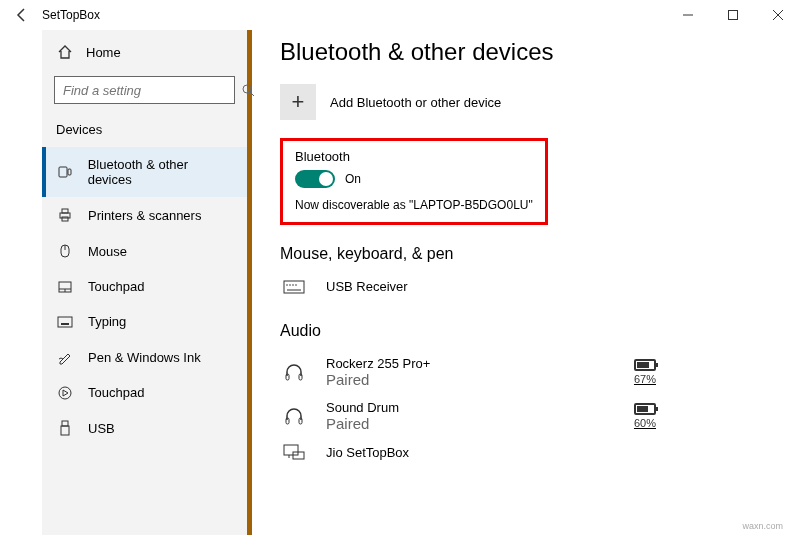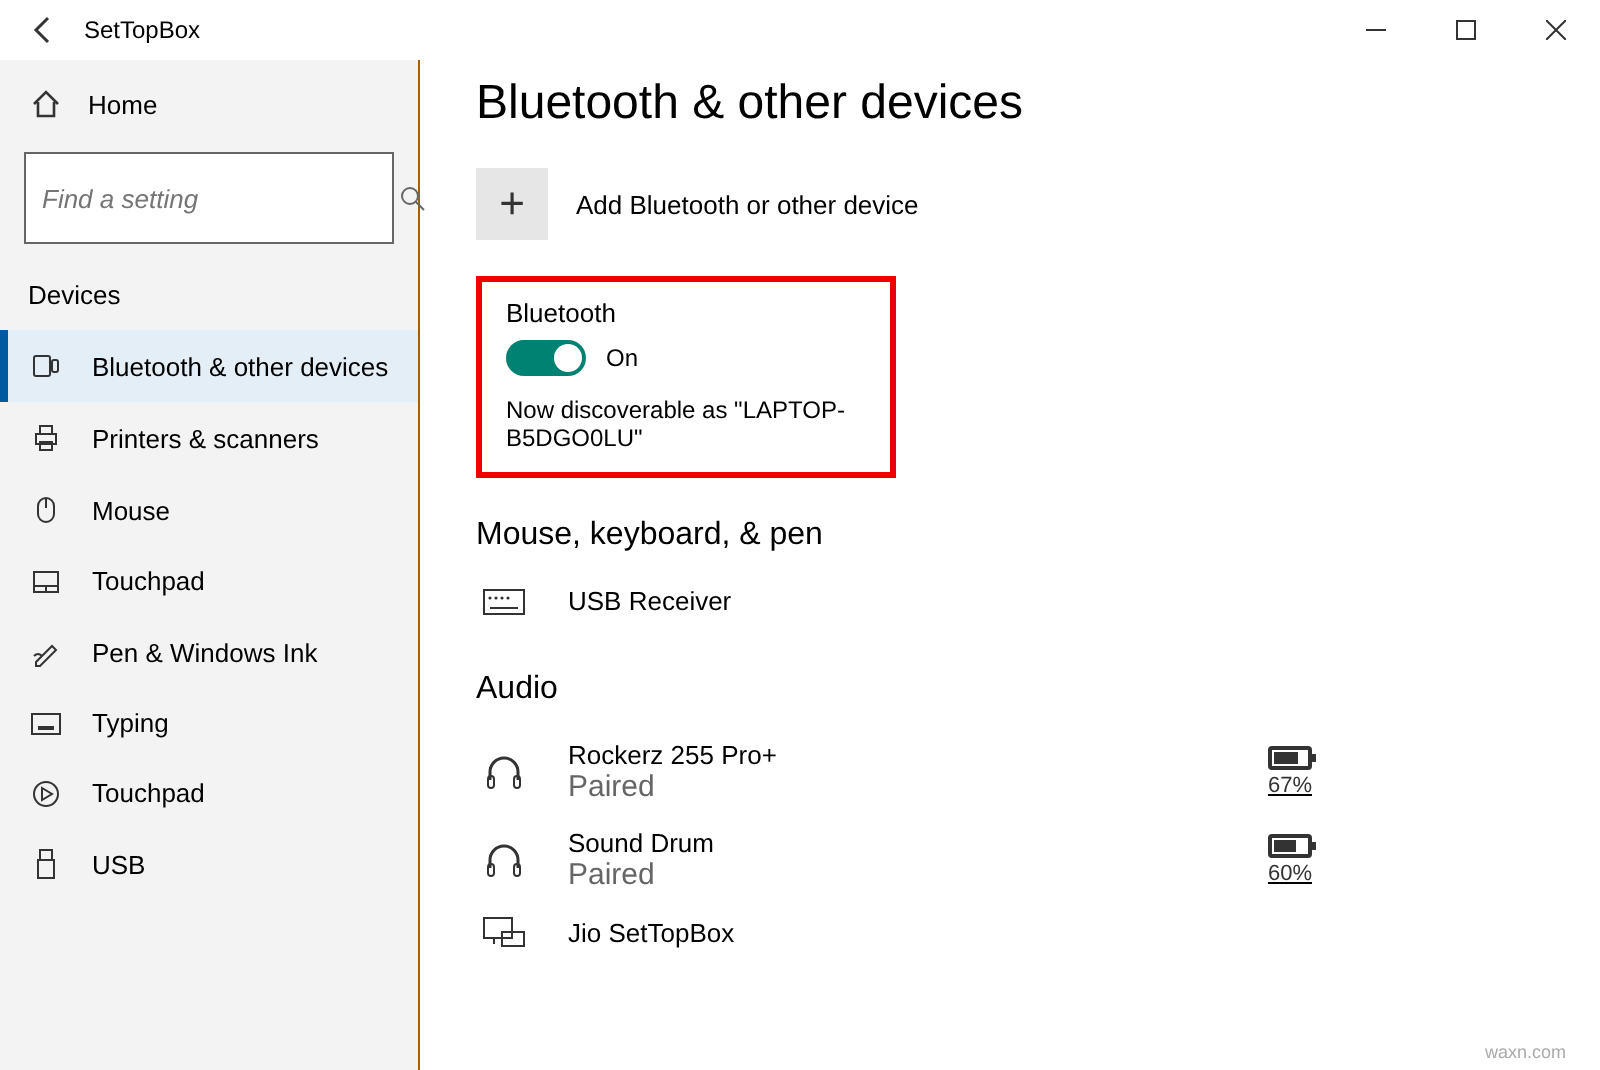--- a/index.html
+++ b/index.html
@@ -3,38 +3,38 @@
 <meta charset="utf-8">
 <style>
 * { box-sizing: border-box; margin: 0; padding: 0; font-family: "Segoe UI", Arial, sans-serif; }
 body { width: 800px; height: 535px; overflow: hidden; background: #fff; position: relative; font-size: 13px; color: #000; }
 .titlebar { height: 30px; display: flex; align-items: center; padding-left: 10px; }
 .titlebar .back { width: 24px; height: 24px; display: flex; align-items: center; justify-content: center; cursor: pointer; }
 .titlebar .title { margin-left: 8px; font-size: 12px; }
 .win-controls { position: absolute; top: 0; right: 0; display: flex; }
 .win-controls div { width: 45px; height: 30px; display: flex; align-items: center; justify-content: center; cursor: pointer; }
 .layout { display: flex; height: calc(100% - 30px); }
-.sidebar { width: 210px; background: #f3f3f3; padding: 8px 0 0 0; border-right: 1px solid #a16207; }
+.sidebar { width: 210px; background: #f3f3f3; padding: 8px 0 0 0; border-right: 5px solid #a16207; margin-left: 42px; }
 .home-row { display: flex; align-items: center; padding: 6px 14px; margin-bottom: 10px; cursor: pointer; }
 .home-row .icon { width: 18px; display: flex; justify-content: center; }
 .home-row .label { margin-left: 12px; font-size: 13px; }
-.search-box { margin: 0 12px 14px 12px; border: 1px solid #666; height: 46px; display: flex; align-items: center; padding: 0 8px; background: #fff; }
+.search-box { margin: 0 12px 14px 12px; border: 1px solid #666; height: 28px; display: flex; align-items: center; padding: 0 8px; background: #fff; }
 .search-box input { border: none; outline: none; flex: 1; font-size: 13px; font-style: italic; color: #666; background: transparent; }
 .section-header { padding: 4px 14px 10px 14px; font-weight: 400; font-size: 13px; }
 .nav-item { display: flex; align-items: center; padding: 10px 14px; cursor: pointer; position: relative; }
 .nav-item.active { background: #e4eef6; }
 .nav-item.active::before { content: ""; position: absolute; left: 0; top: 0; bottom: 0; width: 4px; background: #005a9e; }
 .nav-item .icon { width: 18px; display: flex; justify-content: center; color: #333; }
 .nav-item .label { margin-left: 14px; font-size: 13px; }
 .main { flex: 1; padding: 6px 24px 0 28px; overflow-y: auto; }
 .main h1 { font-size: 24px; font-weight: 400; margin: 2px 0 18px 0; }
 .add-row { display: flex; align-items: center; margin-bottom: 18px; cursor: pointer; }
 .add-box { width: 36px; height: 36px; background: #e6e6e6; display: flex; align-items: center; justify-content: center; font-size: 22px; color: #333; }
 .add-label { margin-left: 14px; font-size: 13px; }
-.bt-block { border: 3px solid #e00; padding: 8px 12px 10px 12px; width: 210px; margin-bottom: 20px; }
+.bt-block { border: 3px solid #e00; padding: 8px 12px 10px 12px; width: 268px; margin-bottom: 20px; }
 .bt-title { font-size: 13px; margin-bottom: 6px; }
 .toggle-row { display: flex; align-items: center; margin-bottom: 10px; }
 .toggle { width: 40px; height: 18px; border-radius: 9px; background: #008272; position: relative; cursor: pointer; }
 .toggle::after { content: ""; position: absolute; right: 2px; top: 2px; width: 14px; height: 14px; background: #fff; border-radius: 50%; }
 .toggle-label { margin-left: 10px; font-size: 12px; }
 .discover { font-size: 12px; }
 .sect-title { font-size: 16px; font-weight: 400; margin: 8px 0 10px 0; }
 .device-row { display: flex; align-items: center; padding: 6px 0; cursor: pointer; }
 .device-row .dicon { width: 28px; display: flex; justify-content: center; color: #333; }
 .device-info { margin-left: 18px; flex: 1; }
@@ -131,38 +131,38 @@
           <svg width="16" height="14" viewBox="0 0 16 14">
             <rect x="2" y="2" width="12" height="10" stroke="#333" fill="none"></rect>
             <line x1="2" y1="9" x2="14" y2="9" stroke="#333"></line>
             <line x1="8" y1="9" x2="8" y2="12" stroke="#333"></line>
           </svg>
         </span>
       <span class="label">Touchpad</span>
     </div>
     <div class="nav-item">
       <span class="icon">
-          <svg width="16" height="16" viewBox="0 0 16 16">
-            <path d="M3 13 L11 5 L13 7 L5 15 L3 15 Z" stroke="#333" fill="none"></path>
-            <path d="M2 10 Q4 8 6 10" stroke="#333" fill="none"></path>
-          </svg>
-        </span>
-      <span class="label">Pen &amp; Windows Ink</span>
-    </div>
-    <div class="nav-item">
-      <span class="icon">
           <svg width="16" height="12" viewBox="0 0 16 12">
             <rect x="1" y="1" width="14" height="10" stroke="#333" fill="none"></rect>
             <line x1="4" y1="4" x2="4" y2="4" stroke="#333" stroke-width="2"></line>
             <line x1="7" y1="4" x2="7" y2="4" stroke="#333" stroke-width="2"></line>
             <line x1="10" y1="4" x2="10" y2="4" stroke="#333" stroke-width="2"></line>
             <line x1="4" y1="8" x2="12" y2="8" stroke="#333" stroke-width="2"></line>
           </svg>
         </span>
       <span class="label">Typing</span>
+    </div>
+    <div class="nav-item">
+      <span class="icon">
+          <svg width="16" height="16" viewBox="0 0 16 16">
+            <path d="M3 13 L11 5 L13 7 L5 15 L3 15 Z" stroke="#333" fill="none"></path>
+            <path d="M2 10 Q4 8 6 10" stroke="#333" fill="none"></path>
+          </svg>
+        </span>
+      <span class="label">Pen &amp; Windows Ink</span>
     </div>
     <div class="nav-item">
       <span class="icon">
           <svg width="14" height="14" viewBox="0 0 14 14">
             <circle cx="7" cy="7" r="6" stroke="#333" fill="none"></circle>
             <path d="M5 4 L10 7 L5 10 Z" stroke="#333" fill="none"></path>
           </svg>
         </span>
       <span class="label">Touchpad</span>
     </div>

